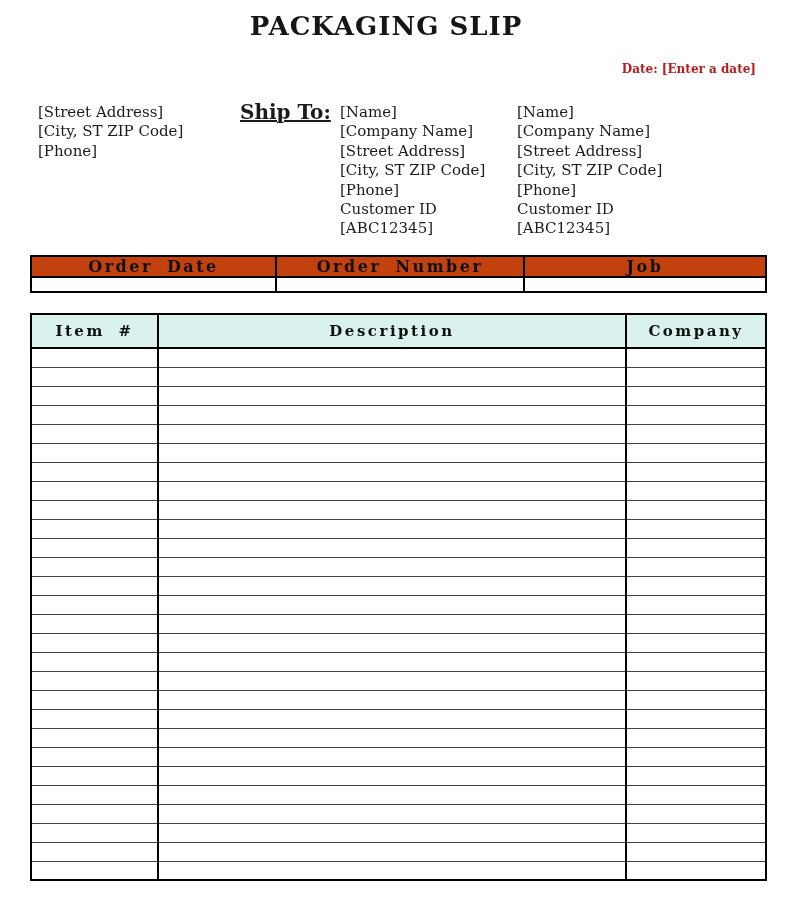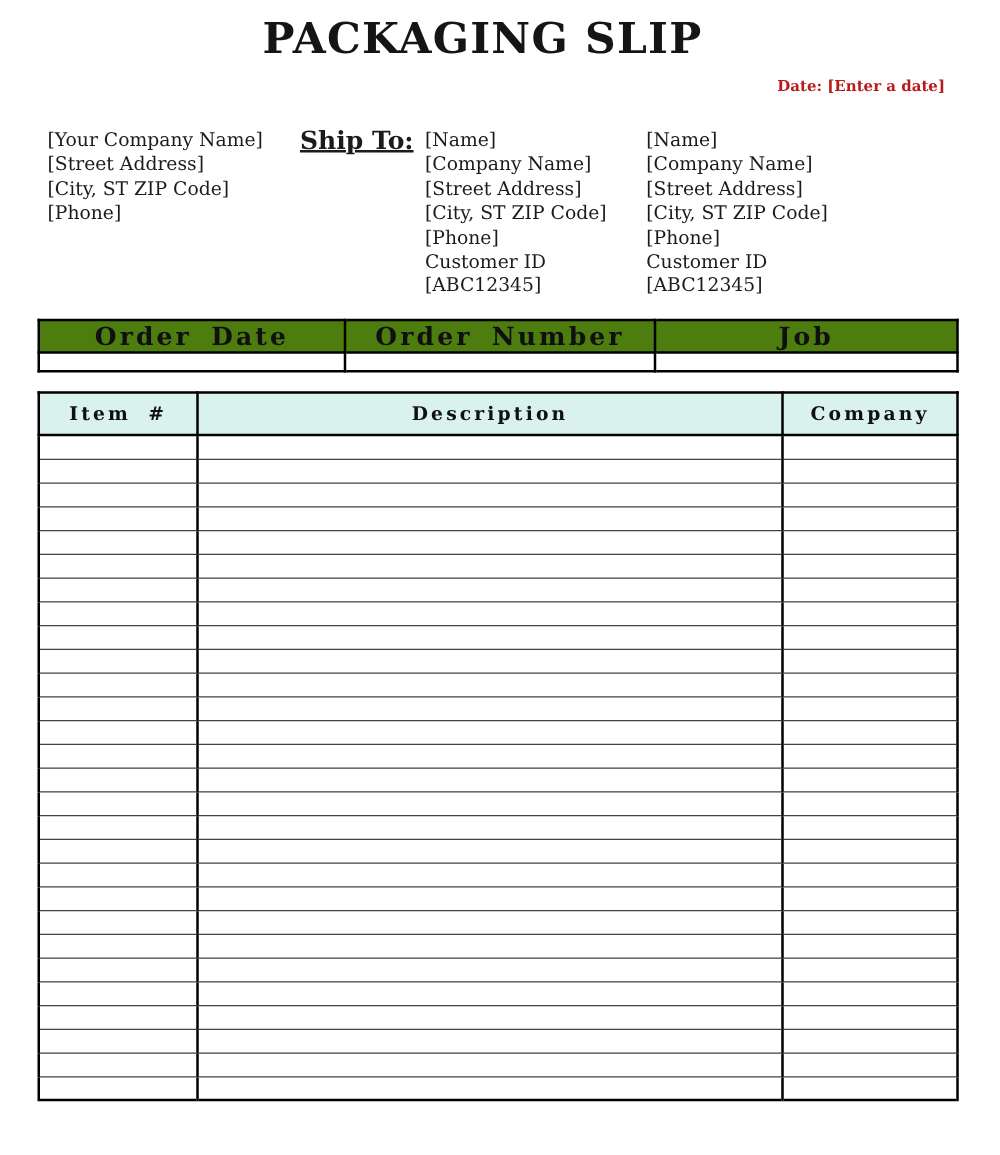--- a/index.html
+++ b/index.html
@@ -6,21 +6,21 @@
   html, body { background: #ffffff; }
   body {
     width: 800px; height: 924px;
     font-family: "DejaVu Serif", "Liberation Serif", serif;
     color: #1b1b1b;
   }
   .page { position: relative; width: 800px; height: 924px; background: #fff; overflow: hidden; }
 
   .title {
     position: absolute; top: 11px; left: 30px; width: 712px;
-    text-align: center; font-size: 34px; font-weight: bold;
+    text-align: center; font-size: 26px; font-weight: bold;
     letter-spacing: 1px; color: #151515;
   }
 
   .date-line {
     position: absolute; top: 62px; right: 44px;
     font-size: 12px; font-weight: bold; color: #b91c1c;
   }
 
   .addresses {
     position: absolute; top: 103px; left: 38px; width: 730px;
@@ -32,22 +32,22 @@
   .to-label { font-weight: bold; font-size: 20px; text-decoration: underline; }
   .to-label .colon { font-weight: normal; }
 
   table { border-collapse: collapse; table-layout: fixed; }
 
   .order-table {
     position: absolute; top: 255px; left: 30px; width: 735px;
   }
   .order-table th, .order-table td { border: 2px solid #000000; }
   .order-table th {
-    background: #4d7c0f; height: 20px;
-    font-size: 20px; font-weight: bold; letter-spacing: 2.5px; word-spacing: 6px;
+    background: #c2410c; height: 20px;
+    font-size: 16px; font-weight: bold; letter-spacing: 2.5px; word-spacing: 6px;
     text-align: center; vertical-align: middle; color: #101010;
   }
   .order-table td { height: 15px; background: #ffffff; }
 
   .item-table {
     position: absolute; top: 313px; left: 30px; width: 735px;
     border: 2px solid #000000;
   }
   .item-table th {
     background: #d9f2ee; height: 34px;
@@ -69,21 +69,20 @@
   <div class="title">PACKAGING SLIP</div>
 
   <div class="date-line">
     <span>Date:</span>
     <span>[Enter a date]</span>
   </div>
 
   <div class="addresses">
 
     <div>
-      <div class="addr-line">[Your Company Name]</div>
     <div class="addr-line">[Street Address]</div>
         <div class="addr-line">[City, ST ZIP Code]</div>
         <div class="addr-line">[Phone]</div>
       </div>
 
     <div>
       <span class="to-label">Ship To:</span>
     </div>
 
     <div>

